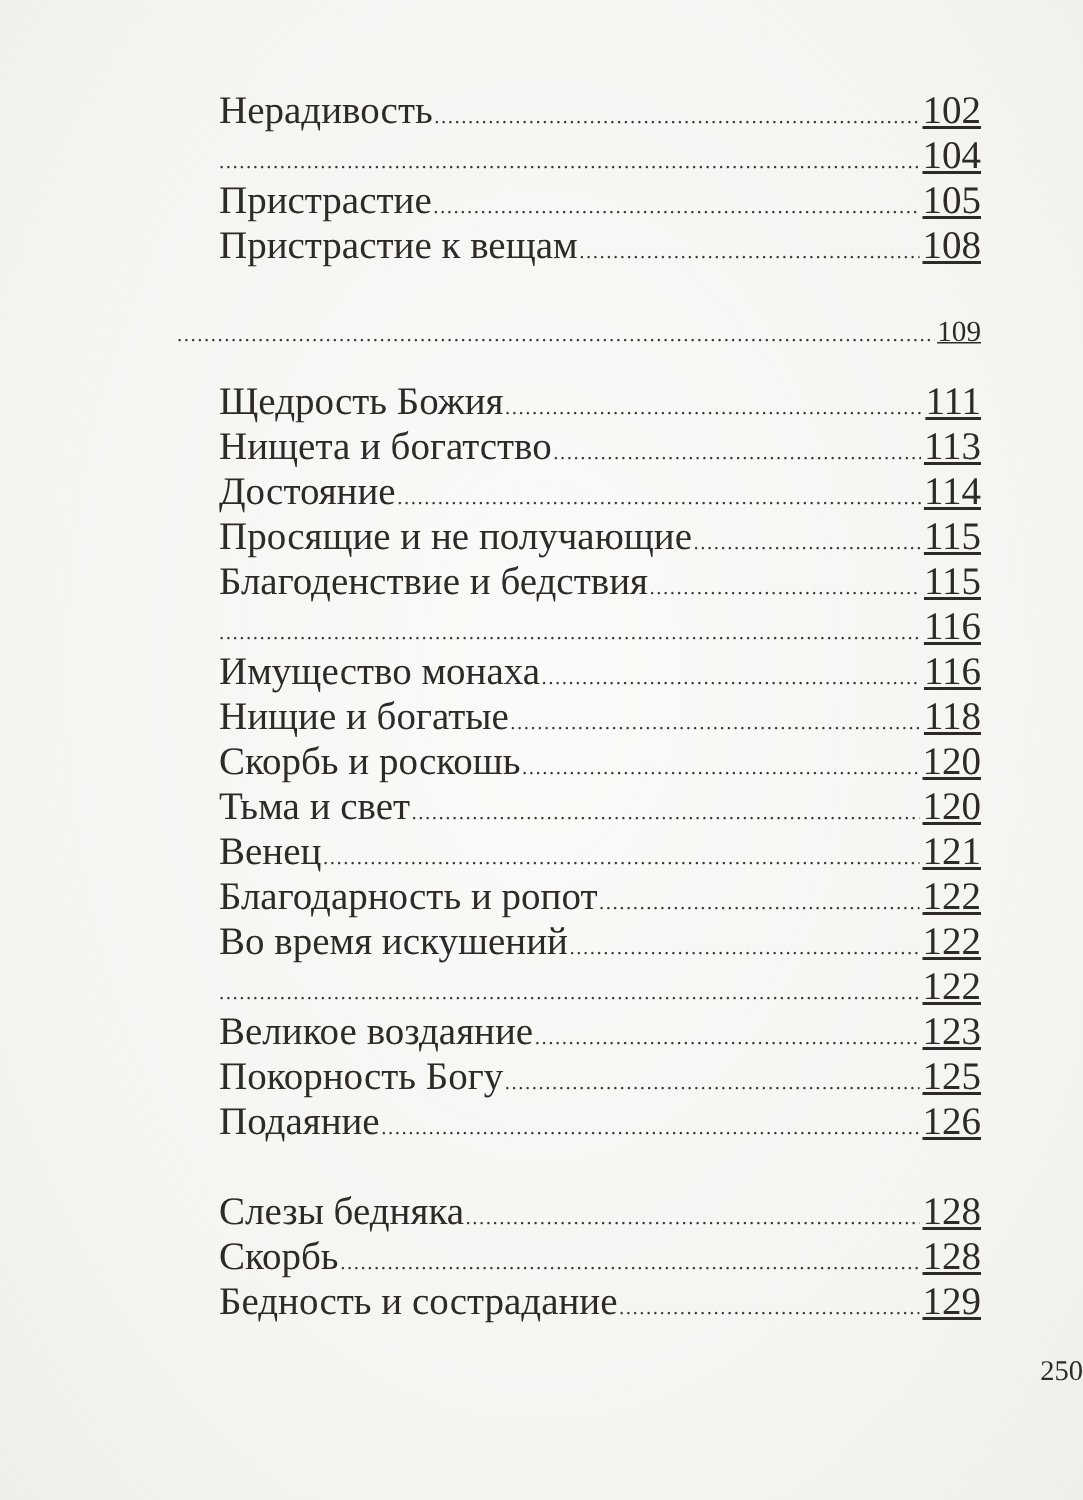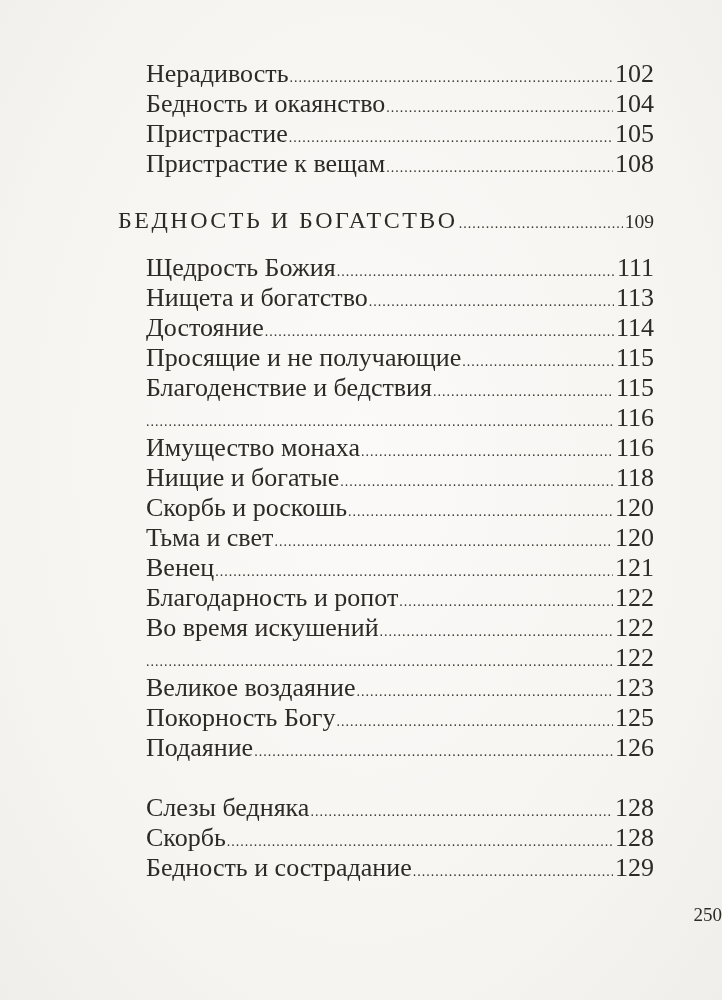--- a/index.html
+++ b/index.html
@@ -41,20 +41,21 @@
       letter-spacing: 1px;
       color: #3a3530;
     }
     .toc-entry .leader::after {
       content: "................................................................................................................................................................";
       font-size: 14px;
     }
     .toc-entry .page-num {
       flex: 0 0 auto;
       padding-left: 2px;
+      text-decoration: underline;
     }
     .sub { left: 146px; width: 508px; }
     .chapter {
       left: 118px;
       width: 536px;
       font-size: 24px;
       letter-spacing: 2.5px;
     }
     .chapter .page-num {
       font-size: 19.5px;
@@ -75,37 +76,35 @@
 <body>
 
 <div class="page">
 
   <div class="toc-entry sub" style="top:62px">
     <span class="title">Нерадивость</span>
     <span class="leader"></span>
     <span class="page-num">102</span>
   </div>
   <div class="toc-entry sub" style="top:92px">
-    <span class="title">Бедность и окаянство</span>
     <span class="leader"></span>
     <span class="page-num">104</span>
   </div>
   <div class="toc-entry sub" style="top:122px">
     <span class="title">Пристрастие</span>
     <span class="leader"></span>
     <span class="page-num">105</span>
   </div>
   <div class="toc-entry sub" style="top:152px">
     <span class="title">Пристрастие к вещам</span>
     <span class="leader"></span>
     <span class="page-num">108</span>
   </div>
 
   <div class="toc-entry chapter" style="top:208px">
-    <span class="title">БЕДНОСТЬ И БОГАТСТВО</span>
     <span class="leader"></span>
     <span class="page-num">109</span>
   </div>
 
   <div class="toc-entry sub" style="top:256px">
     <span class="title">Щедрость Божия</span>
     <span class="leader"></span>
     <span class="page-num">111</span>
   </div>
   <div class="toc-entry sub" style="top:286px">

